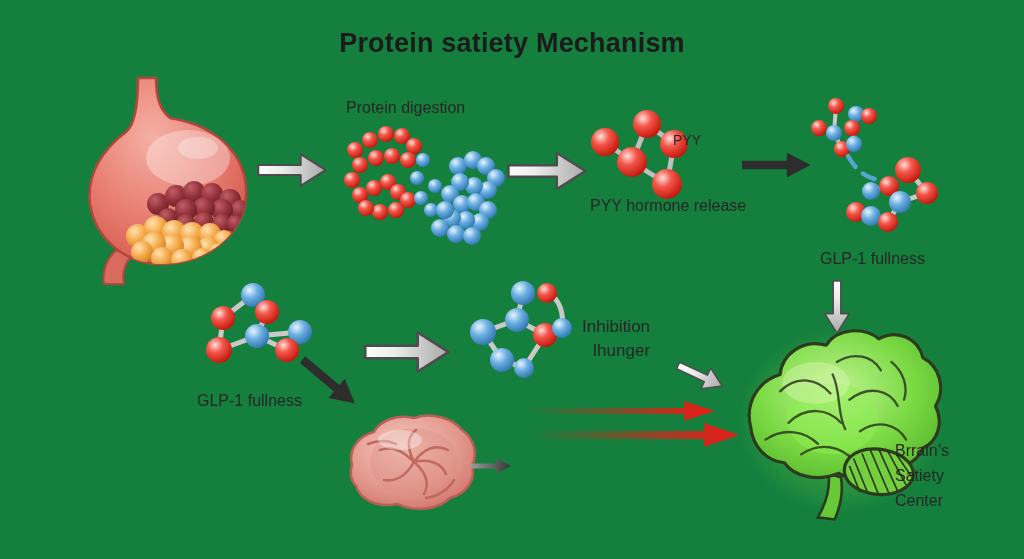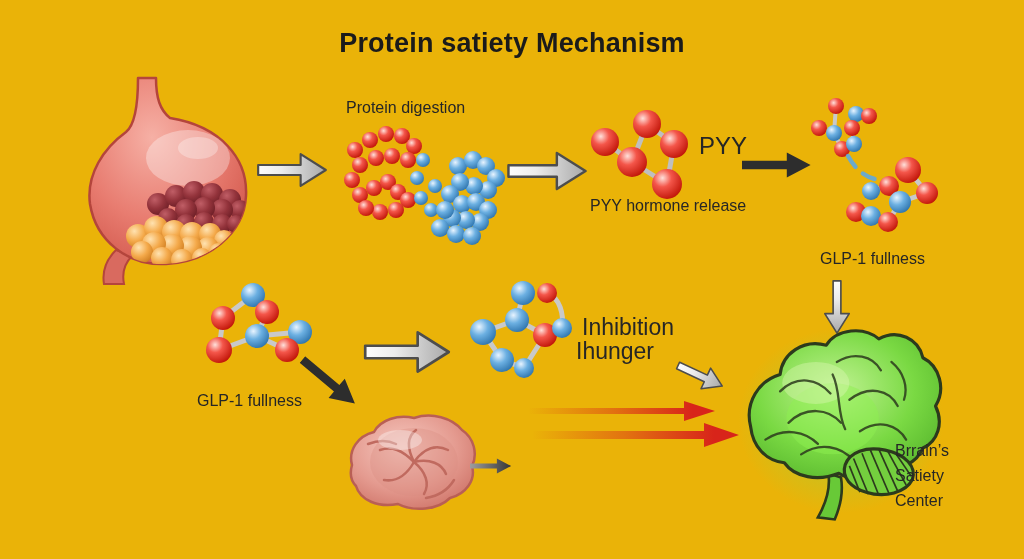--- a/index.html
+++ b/index.html
@@ -1,21 +1,21 @@
 <!DOCTYPE html>
 <html><head>
 <meta charset="utf-8">
 <style>
   * { margin:0; padding:0; box-sizing:border-box; }
   body { background:#ffffff; font-family:"Liberation Sans", sans-serif; }
-  .canvas { position:relative; width:1024px; height:559px; background:#eab308; overflow:hidden; }
+  .canvas { position:relative; width:1024px; height:559px; background:#15803d; overflow:hidden; }
   .abs { position:absolute; }
   .title { left:0; right:0; top:28px; text-align:center; font-size:27px; font-weight:700; color:#1b1b1b; letter-spacing:.2px; }
   .lbl { color:#262626; font-size:16px; white-space:nowrap; }
-  .lbl-sm { font-size:23px; }
+  .lbl-sm { font-size:17px;text-align:right; }
   .stack span { display:block; }
   svg { display:block; overflow:visible; }
 </style>
 </head>
 <body>
 
 <div class="canvas">
 
   <svg class="abs" width="0" height="0" style="left:0;top:0" aria-hidden="true">
     <defs>
@@ -199,21 +199,21 @@
     </g>
     <g fill="url(#rgRedS)">
       <circle cx="17" cy="37" r="14"></circle>
         <circle cx="44" cy="57" r="15"></circle>
         <circle cx="59" cy="19" r="14"></circle>
       <circle cx="86" cy="39" r="14"></circle>
         <circle cx="79" cy="79" r="15"></circle>
     </g>
   </svg>
 
-  <div class="abs lbl" style="left:699px;top:132px;font-size:24px">PYY</div>
+  <div class="abs lbl" style="left:673px;top:132px;font-size:14px">PYY</div>
   <div class="abs lbl" style="left:590px;top:197px">PYY hormone release</div>
 
   <svg class="abs" style="left:742px;top:148px" width="70" height="34">
     <use href="#symArrowSolid" width="70" height="34" fill="#2d2d2d"></use>
   </svg>
 
   <svg class="abs" style="left:808px;top:88px" width="150" height="155" viewBox="0 0 150 155">
     <g stroke="#c9c9c9" stroke-width="4" stroke-linecap="round">
       <line x1="28" y1="18" x2="26" y2="45"></line>
         <line x1="48" y1="26" x2="44" y2="40"></line>

